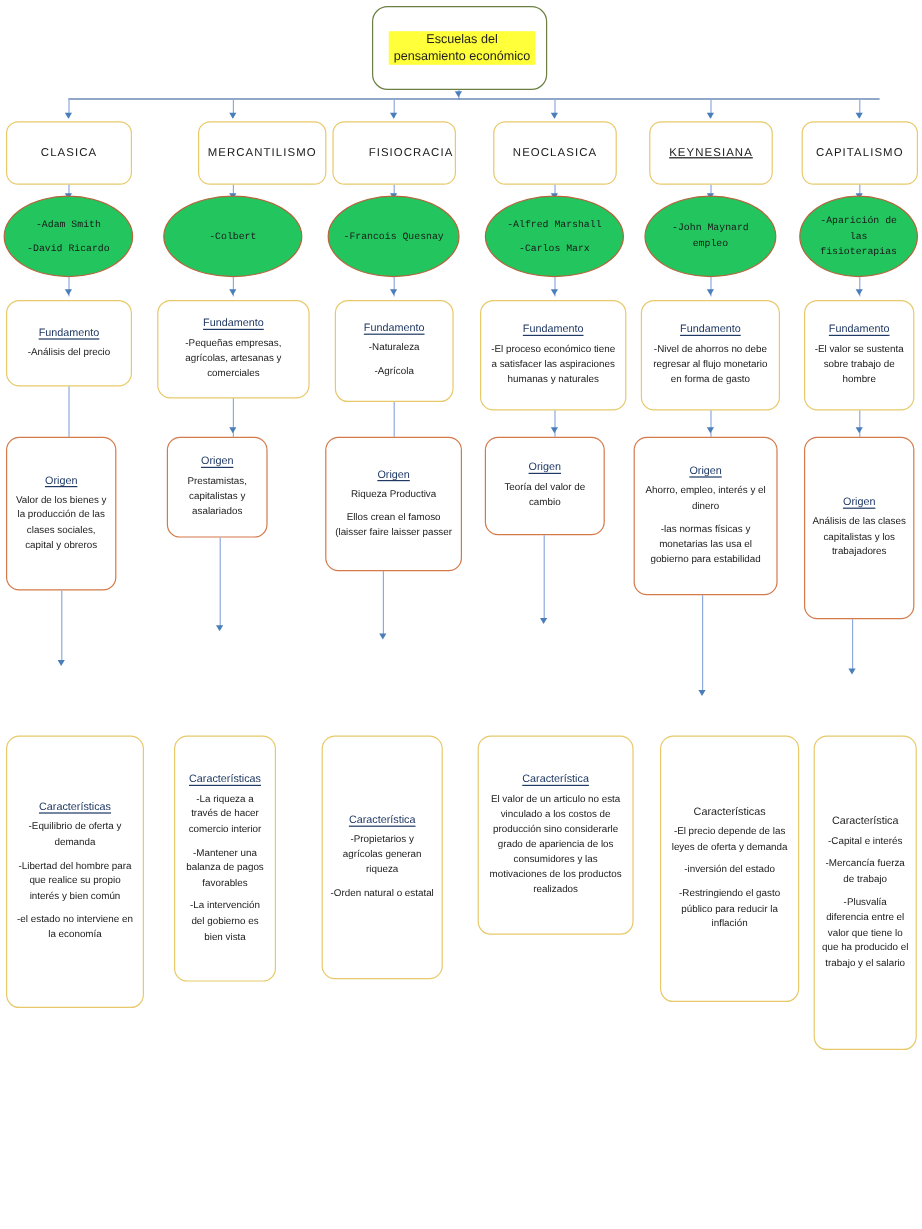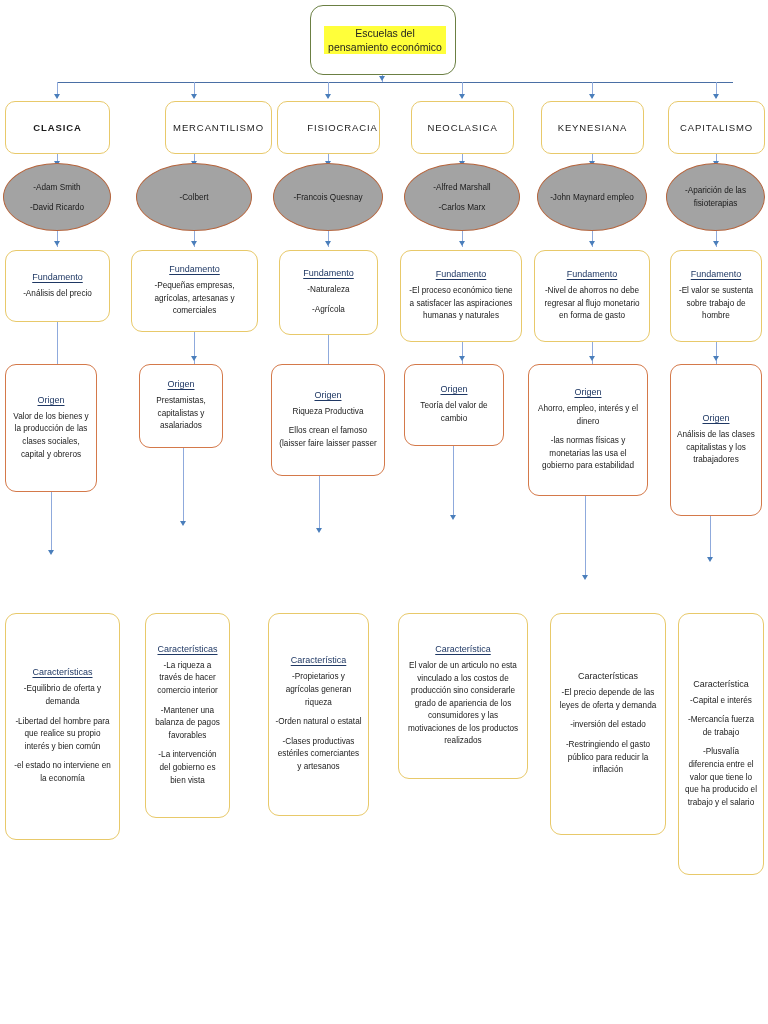--- a/index.html
+++ b/index.html
@@ -9,21 +9,21 @@
 
   .node{position:absolute;box-sizing:border-box;display:flex;flex-direction:column;
         align-items:center;justify-content:center;text-align:center;background:#ffffff;}
   .node .line{display:block;width:100%;}
 
   
   .title-box{border:1.3px solid #6b7f43;border-radius:13px;background:#fff;}
   .cat-box{border:1.4px solid #e8c96a;border-radius:10px;background:#fff;}
   .yellow-box{border:1.4px solid #e8c96a;border-radius:11px;background:#fff;}
   .orange-box{border:1.4px solid #d4794a;border-radius:11px;background:#fff;}
-  .ellipse{border:1.2px solid #b5643c;border-radius:50%;background:#a3a3a3;}
+  .ellipse{border:1.2px solid #b5643c;border-radius:50%;background:#22c55e;font-family:Liberation Mono, monospace;}
 
   
   .hl{background:#ffff3a;padding:0 2px;color:#1f1f1f;}
   .title-txt{font-size:10.5px;line-height:14px;font-weight:400;}
   .cat-txt{font-size:9.5px;letter-spacing:.9px;line-height:13px;}
   .head{font-size:9px;color:#1f3864;text-decoration:underline;
         text-underline-offset:2px;margin-bottom:6px;display:block;}
   .head.plain{text-decoration:none;color:#1f1f1f;}
   .body-txt{font-size:8.2px;line-height:12.6px;padding:0 6px;}
   .body-txt p{margin:0 0 7px 0;}
@@ -50,21 +50,21 @@
       <span class="hl line">pensamiento económico</span>
     </div>
   </div>
 
   <div class="vline" style="left:382px;top:75px;height:8px;"></div>
   <div class="hline" style="left:57px;top:82px;width:676px;"></div>
   <div class="arrow" style="left:379px;top:76px;"></div>
 
   <div class="vline" style="left:57px;top:82px;height:16px;"></div>
   <div class="arrow" style="left:54px;top:94px;"></div>
-  <div class="node cat-box" style="left:5px;top:101px;width:105px;height:53px;font-weight:bold;">
+  <div class="node cat-box" style="left:5px;top:101px;width:105px;height:53px;">
     <span class="cat-txt">CLASICA</span>
   </div>
   <div class="vline" style="left:57px;top:154px;height:12px;"></div>
   <div class="arrow" style="left:54px;top:161px;"></div>
   <div class="node ellipse" style="left:3px;top:163px;width:108px;height:68px;">
     <div class="ell-txt">
       <p>-Adam Smith</p>
       <p>-David Ricardo</p>
     </div>
   </div>
@@ -162,21 +162,20 @@
       <p>Ellos crean el famoso (laisser faire laisser passer</p>
     </div>
   </div>
   <div class="vline" style="left:319px;top:476px;height:55px;"></div>
   <div class="arrow" style="left:316px;top:528px;"></div>
   <div class="node yellow-box" style="left:268px;top:613px;width:101px;height:203px;">
     <span class="head">Característica</span>
     <div class="body-txt">
       <p>-Propietarios y agrícolas generan riqueza</p>
       <p>-Orden natural o estatal</p>
-      <p>-Clases productivas estériles comerciantes y artesanos</p>
     </div>
   </div>
 
   <div class="vline" style="left:462px;top:82px;height:16px;"></div>
   <div class="arrow" style="left:459px;top:94px;"></div>
   <div class="node cat-box" style="left:411px;top:101px;width:103px;height:53px;">
     <span class="cat-txt">NEOCLASICA</span>
   </div>
   <div class="vline" style="left:462px;top:154px;height:12px;"></div>
   <div class="arrow" style="left:459px;top:161px;"></div>
@@ -206,21 +205,21 @@
   <div class="arrow" style="left:450px;top:515px;"></div>
   <div class="node yellow-box" style="left:398px;top:613px;width:130px;height:166px;">
     <span class="head">Característica</span>
     <div class="body-txt tight">
       <p>El valor de un articulo no esta vinculado a los costos de producción sino considerarle grado de apariencia de los consumidores y las motivaciones de los productos realizados</p>
     </div>
   </div>
 
   <div class="vline" style="left:592px;top:82px;height:16px;"></div>
   <div class="arrow" style="left:589px;top:94px;"></div>
-  <div class="node cat-box" style="left:541px;top:101px;width:103px;height:53px;">
+  <div class="node cat-box" style="left:541px;top:101px;width:103px;height:53px;text-decoration:underline;">
     <span class="cat-txt">KEYNESIANA</span>
   </div>
   <div class="vline" style="left:592px;top:154px;height:12px;"></div>
   <div class="arrow" style="left:589px;top:161px;"></div>
   <div class="node ellipse" style="left:537px;top:163px;width:110px;height:68px;">
     <div class="ell-txt tight">
       <p>-John Maynard empleo</p>
     </div>
   </div>
   <div class="vline" style="left:592px;top:231px;height:16px;"></div>

